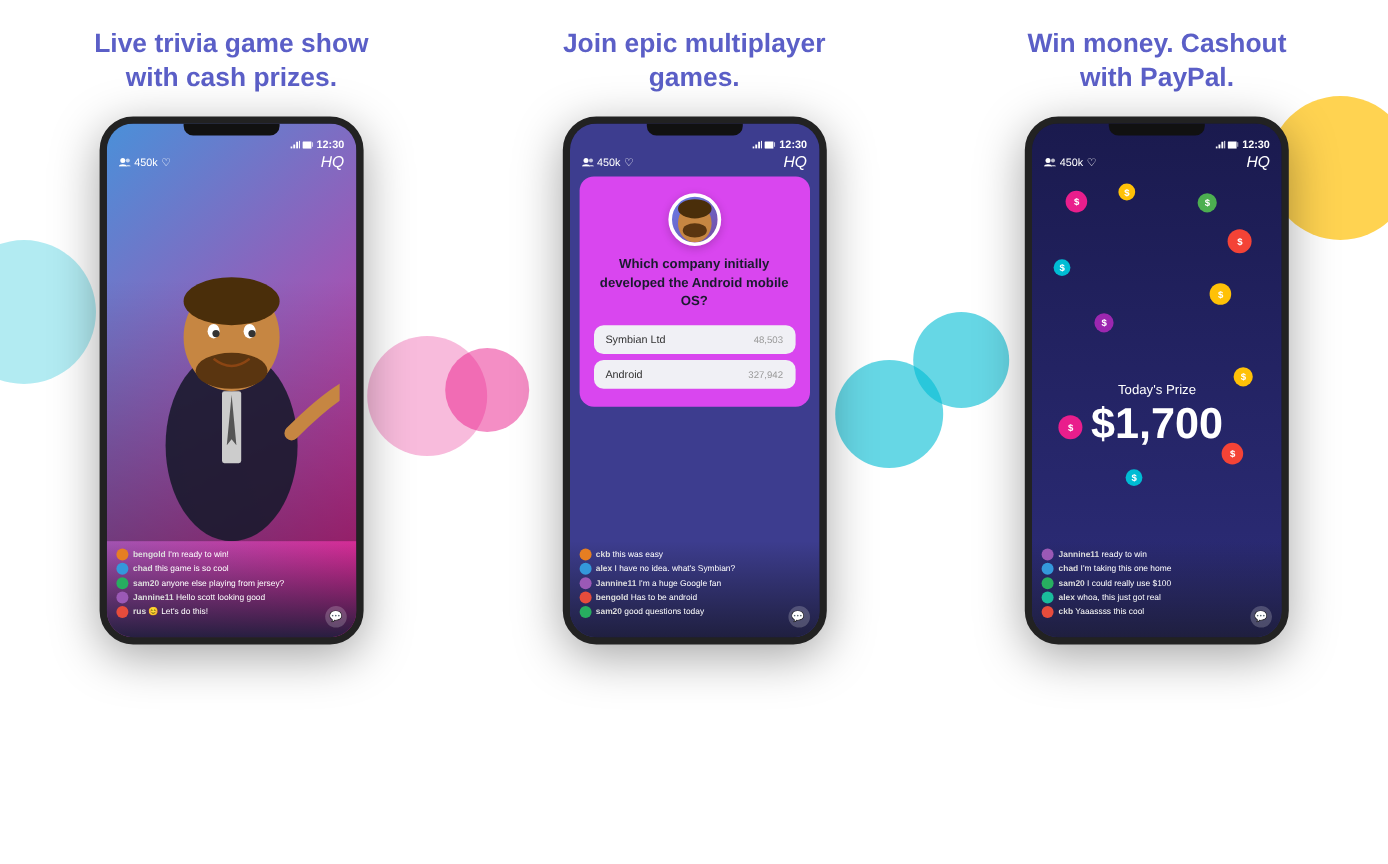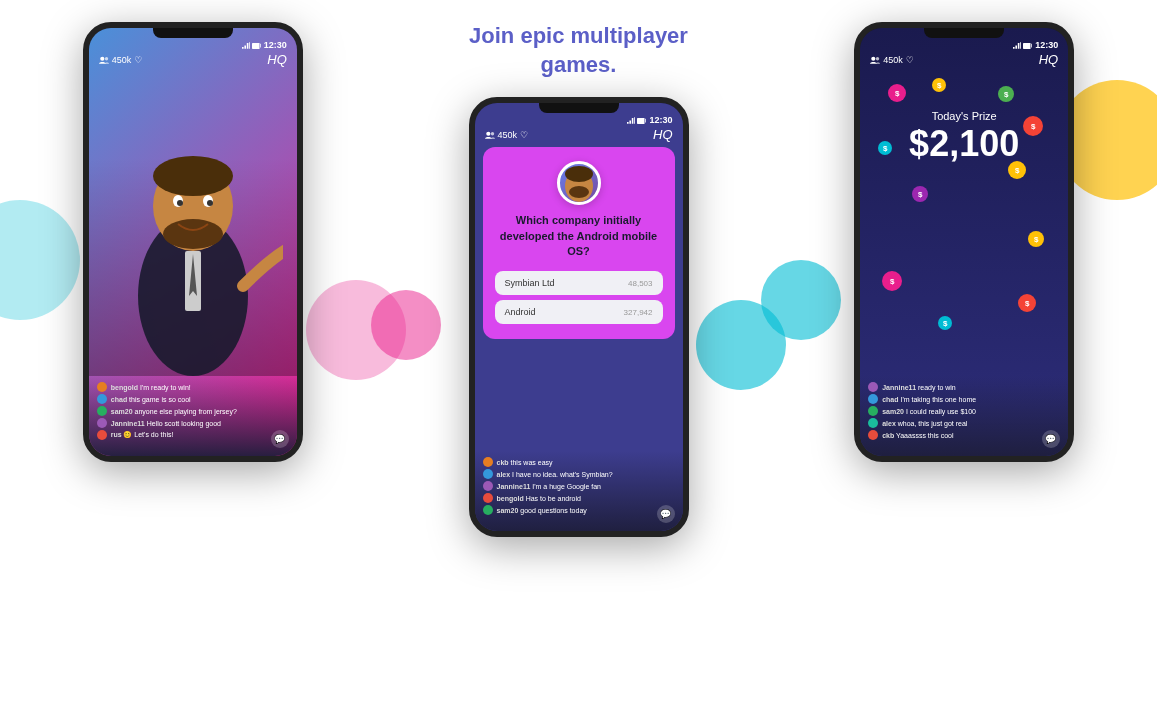--- a/index.html
+++ b/index.html
@@ -287,21 +287,21 @@
 
     .prize-area {
       position: absolute;
       top: 44px;
       left: 0;
       right: 0;
       bottom: 80px;
       display: flex;
       flex-direction: column;
       align-items: center;
-      justify-content: flex-start;
+      justify-content: flex-end;
     }
 
     .prize-label {
       color: white;
       font-size: 11px;
       font-weight: 500;
       margin-bottom: 4px;
     }
 
     .prize-amount {
@@ -402,20 +402,21 @@
 
   </style>
 </head>
 <body>
 
 <div class="columns">
 
   <div class="column">
     <div class="bg-teal-blob"></div>
     <div class="bg-pink-blob"></div>
+    <h2 class="column-heading">Live trivia game show<br>with cash prizes.</h2>
     <div class="phone">
       <div class="phone-notch"></div>
       <div class="phone1-content">
 
         <div class="status-bar">
           <span class="status-icons">
             <svg width="8" height="7" viewBox="0 0 10 8">
                 <path d="M0 6h2V8H0zm3 -2h2v4H3zm3-3h2v7H6zm3-1h2v8H9" fill="white"></path>
               </svg>
             <svg width="9" height="7" viewBox="0 0 12 9">
@@ -567,20 +568,21 @@
           </div>
           <div class="msg-icon">💬</div>
         </div>
       </div>
     </div>
   </div>
 
   <div class="column">
     <div class="col3-blob-yellow"></div>
     <div class="col3-blob-teal"></div>
+    <h2 class="column-heading">Win money. Cashout<br>with PayPal.</h2>
     <div class="phone">
       <div class="phone-notch"></div>
       <div class="phone3-content">
 
         <div class="status-bar">
           <span class="status-icons">
             <svg width="8" height="7" viewBox="0 0 10 8">
                 <path d="M0 6h2V8H0zm3 -2h2v4H3zm3-3h2v7H6zm3-1h2v8H9" fill="white"></path>
               </svg>
             <svg width="9" height="7" viewBox="0 0 12 9">
@@ -612,21 +614,21 @@
           <div class="coin" style="left:18px;top:75px;width:14px;height:14px;background:#00bcd4;">$</div>
           <div class="coin" style="left:148px;top:95px;width:18px;height:18px;background:#ffc107;">$</div>
           <div class="coin" style="left:52px;top:120px;width:16px;height:16px;background:#9c27b0;">$</div>
           <div class="coin" style="left:168px;top:165px;width:16px;height:16px;background:#ffc107;">$</div>
           <div class="coin" style="left:22px;top:205px;width:20px;height:20px;background:#e91e8c;">$</div>
           <div class="coin" style="left:158px;top:228px;width:18px;height:18px;background:#f44336;">$</div>
           <div class="coin" style="left:78px;top:250px;width:14px;height:14px;background:#00bcd4;">$</div>
 
           <div class="prize-area">
             <div class="prize-label">Today's Prize</div>
-            <div class="prize-amount">$2,100</div>
+            <div class="prize-amount">$1,700</div>
           </div>
         </div>
 
         <div class="chat-overlay">
           <div class="chat-message">
             <div class="chat-avatar" style="background:#9b59b6"></div>
             <span><span class="chat-username">Jannine11</span> ready to win</span>
           </div>
           <div class="chat-message">
             <div class="chat-avatar" style="background:#3498db"></div>

